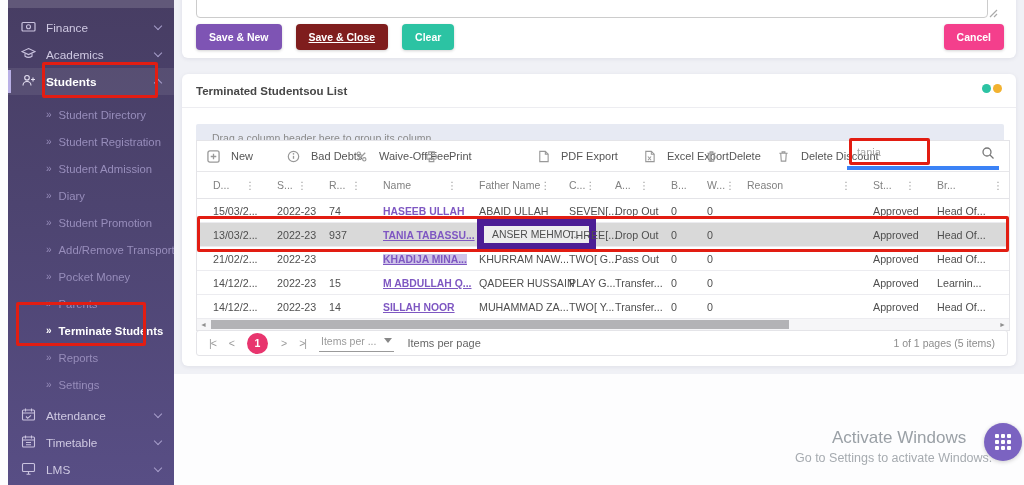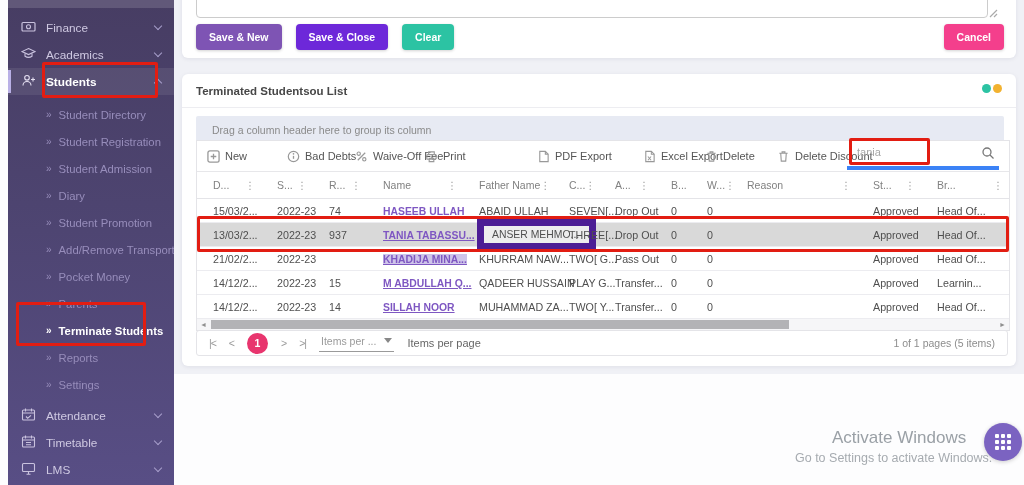--- a/index.html
+++ b/index.html
@@ -32,38 +32,38 @@
   .card{position:absolute;background:#fff;border-radius:6px;box-shadow:0 1px 4px rgba(30,30,70,.08);}
   .card-form{left:182px;top:-30px;width:834px;height:88px;}
   .form-textarea{position:absolute;left:14px;top:6px;width:786px;height:36px;border:1px solid #ccc;border-radius:4px;
     resize:none;outline:none;background:#fff;}
   .grip{position:absolute;right:18px;top:34px;}
   .btn-row{position:absolute;left:14px;top:54px;display:flex;gap:14px;}
   .btn{display:inline-flex;align-items:center;justify-content:center;height:26px;padding:8px 13px;border:none;border-radius:4px;
     color:#fff;font-size:10.5px;font-weight:bold;font-family:"Liberation Sans",sans-serif;cursor:pointer;
     box-shadow:0 1px 3px rgba(0,0,0,.18);}
   .btn-purple{background:#7e54b4;}
-  .btn-yellow{background:#6d28d9;}
+  .btn-yellow{background:#7f1d1d;text-decoration:underline;}
   .btn-teal{background:#2cc3a3;}
   .btn-pink{background:#f43f8c;position:absolute;right:12px;top:54px;}
 
   
   .card-list{left:182px;top:74px;width:834px;height:292px;}
   .list-title{padding:11px 14px 0;font-size:11.5px;font-weight:bold;color:#474747;}
   .title-dots{position:absolute;right:14px;top:10px;display:flex;}
   .pdot{width:9px;height:9px;border-radius:50%;}
   .pdot.teal{background:#2cc3a3;}
   .pdot.yellow{background:#f2b230;margin-left:2px;}
   .title-divider{border-bottom:1px solid #ededf1;margin-top:10px;}
-  .group-bar{margin:8px 12px 0 14px;height:28px;line-height:28px;background:#e7eaf3;border-radius:2px;
+  .group-bar{margin:16px 12px 0 14px;height:28px;line-height:28px;background:#e7eaf3;border-radius:2px;
     padding-left:16px;font-size:10.5px;color:#8a8a8a;}
 
   .grid-wrap{position:absolute;left:14px;top:66px;width:812px;border:1px solid #e4e4e8;background:#fff;}
   .toolbar{display:flex;align-items:center;gap:16px;height:30px;padding:0 10px;border-bottom:1px solid #e7e7ea;}
-  .tool-item{display:flex;align-items:center;gap:5px;font-size:11px;color:#555;cursor:pointer;white-space:nowrap;}
+  .tool-item{display:flex;align-items:center;gap:11px;font-size:11px;color:#555;cursor:pointer;white-space:nowrap;}
   .tool-item .ticon{display:inline-flex;width:13px;height:13px;}
   .searchbox{margin-left:auto;position:relative;width:152px;height:24px;border-bottom:4px solid #3b82f6;}
   .searchbox input{border:none;outline:none;background:transparent;width:120px;font-size:11px;color:#a6a6a6;
     padding:4px 0 2px 10px;font-family:"Liberation Sans",sans-serif;}
   .searchbox .mag{position:absolute;right:4px;top:4px;}
 
   .thead{display:flex;height:26px;border-bottom:1px solid #e4e4e8;align-items:center;}
   .th{display:flex;align-items:center;justify-content:space-between;padding:0 6px 0 16px;font-size:10.5px;color:#818181;
     box-sizing:border-box;overflow:hidden;white-space:nowrap;}
   .th .dots3{color:#9a9a9a;font-size:10px;cursor:pointer;}

